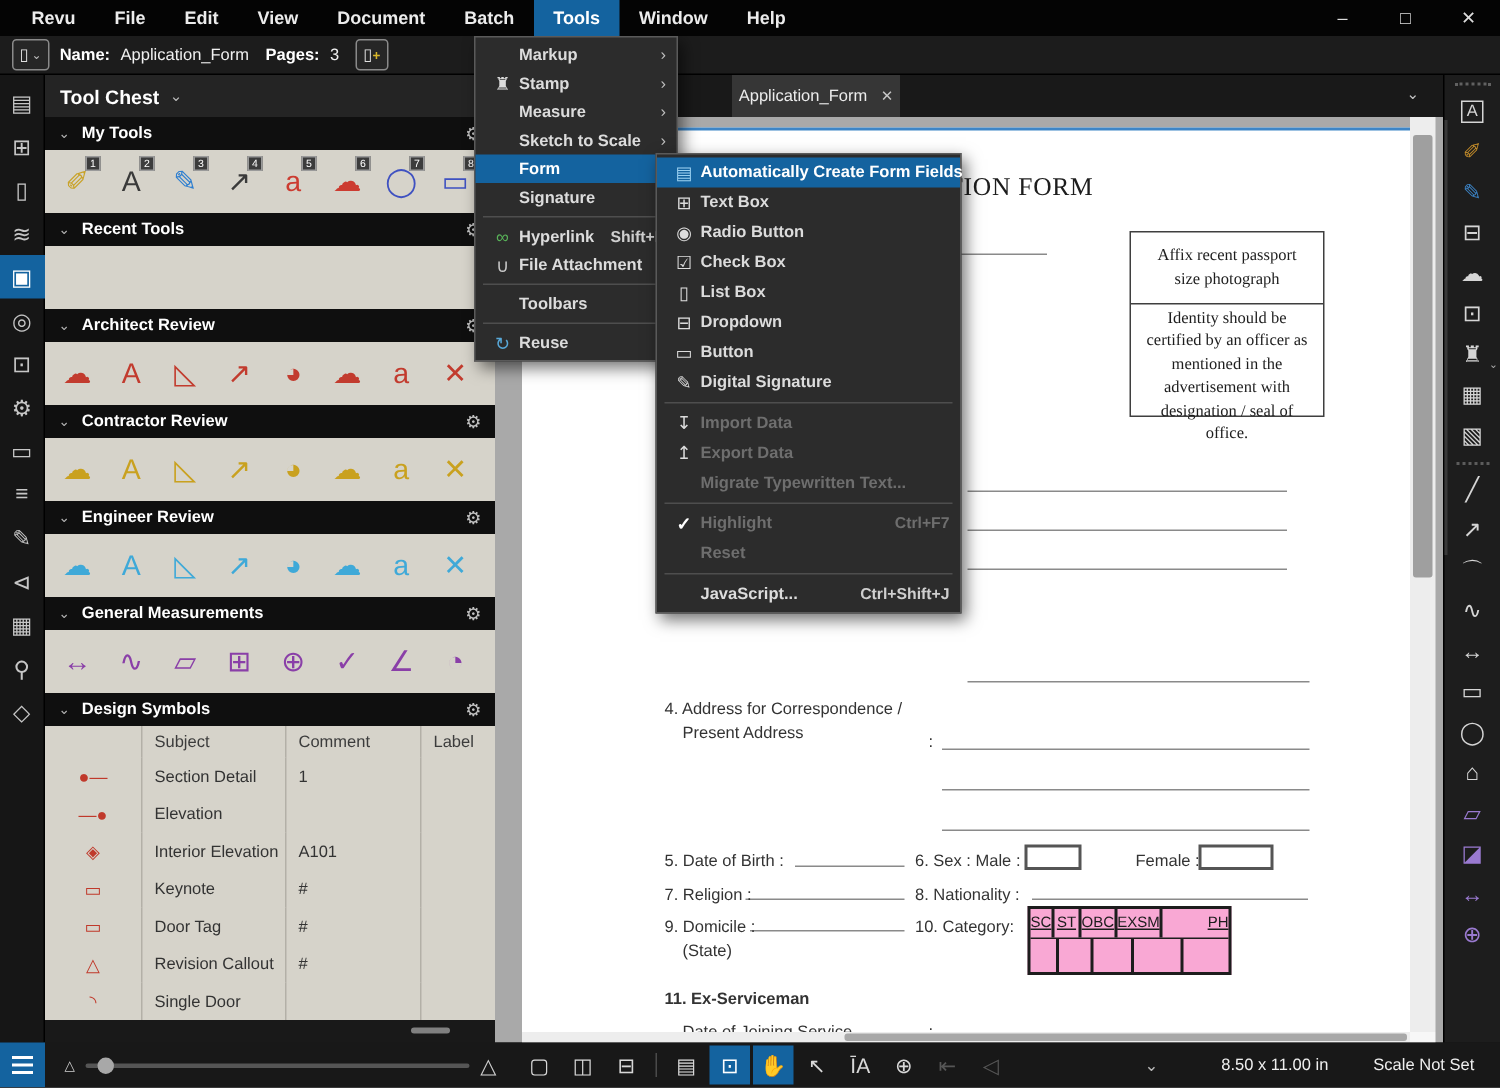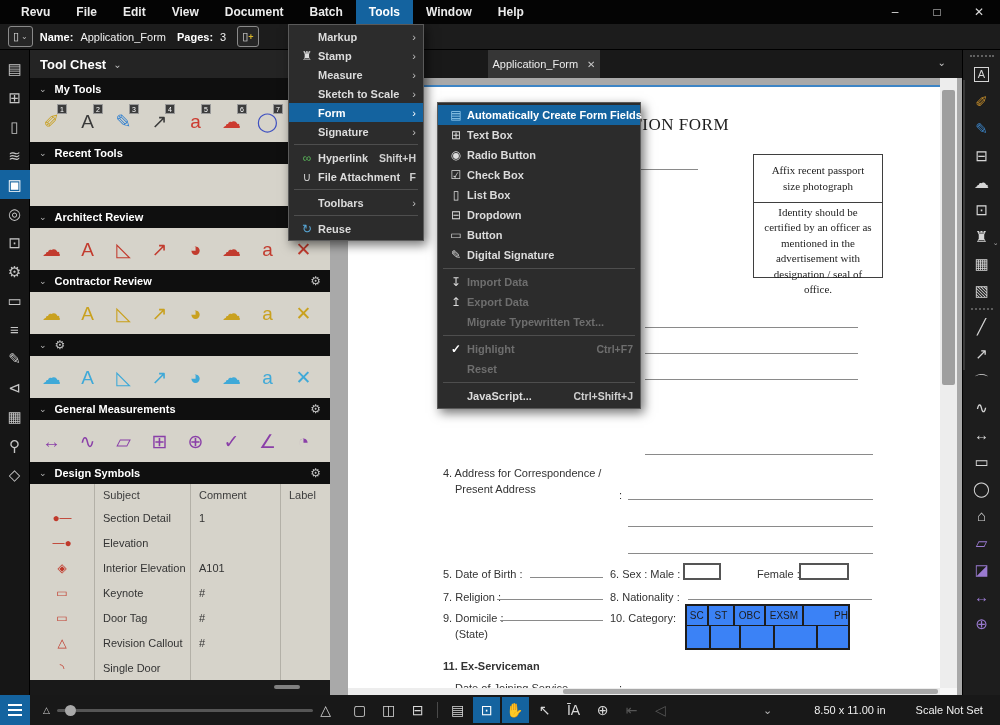--- a/index.html
+++ b/index.html
@@ -68,22 +68,22 @@
   
   .pg-heading{position:absolute;left:0;top:28px;width:100%;text-align:center;font-family:"Liberation Serif",serif;
               font-size:17px;letter-spacing:.5px;color:#1d1d1d;}
   .photo-box{position:absolute;left:405px;top:67px;width:130px;height:124px;border:1px solid #3f3f3f;
              font-family:"Liberation Serif",serif;font-size:11px;text-align:center;color:#1d1d1d;display:flex;flex-direction:column;box-sizing:border-box;}
   .pb1{height:43px;flex:none;border-bottom:1px solid #3f3f3f;display:flex;align-items:center;justify-content:center;padding:2px 12px;line-height:1.4;}
   .pb2{flex:1;display:flex;align-items:center;justify-content:center;padding:2px 7px;line-height:1.4;}
   .fld{position:absolute;font-size:11px;color:#333;white-space:nowrap;}
   .u{position:absolute;height:1px;background:#8a8a8a;}
   .sex-box{position:absolute;border:2px solid #555;box-sizing:border-box;width:38px;height:17px;background:#fff;}
-  .cat-table{position:absolute;left:337px;top:517px;width:165px;height:46px;border:2px solid #1d1d1d;box-sizing:border-box;
-             display:flex;flex-direction:column;font-size:10px;color:#1d1d1d;background:#3b82f6;}
+  .cat-table{position:absolute;left:337px;top:517px;width:136px;height:46px;border:2px solid #1d1d1d;box-sizing:border-box;
+             display:flex;flex-direction:column;font-size:10px;color:#1d1d1d;background:#f9a8d4;text-decoration:underline;}
   .cat-hrow{display:flex;height:19px;border-bottom:1px solid #1d1d1d;}
   .cat-brow{display:flex;flex:1;}
   .cat-hrow span,.cat-brow div{border-right:2px solid #1d1d1d;display:flex;align-items:center;justify-content:center;box-sizing:border-box;}
   .cat-hrow span:nth-child(1),.cat-brow div:nth-child(1){width:24px;}
   .cat-hrow span:nth-child(2),.cat-brow div:nth-child(2){width:30px;}
   .cat-hrow span:nth-child(3),.cat-brow div:nth-child(3){width:34px;}
   .cat-hrow span:nth-child(4),.cat-brow div:nth-child(4){width:43px;}
   .cat-hrow span:nth-child(5),.cat-brow div:nth-child(5){flex:1;border-right:none;padding-left:30px;}
   
   .right-rail{position:absolute;left:962px;top:50px;width:38px;height:645px;background:#1d1d1d;display:flex;flex-direction:column;
@@ -110,21 +110,21 @@
   .sb-btn span{pointer-events:none;}
   .sb-btn.active{background:#14639f;color:#fff;}
   .sb-btn.disabled{color:#565656;}
   .sb-btn.divider{width:1px;height:16px;background:#4a4a4a;margin:0 5px;}
   .sb-chev{margin-left:88px;color:#b8b8b8;font-size:11px;}
   .sb-text{font-size:11px;color:#efefef;}
   .sb-size{margin-left:42px;} .sb-scale{margin-left:30px;}
   
   .menu{position:absolute;background:#2c2c2c;border:1px solid #5a5a5a;box-shadow:3px 4px 10px rgba(0,0,0,.55);
         padding:2px 0;z-index:60;box-sizing:border-box;}
-  .tools-menu{left:288px;top:24px;width:136px;}
+  .tools-menu{left:316px;top:24px;width:136px;}
   .form-menu{left:437px;top:102px;width:204px;}
   .mi{display:flex;align-items:center;padding:0 7px;font-size:11px;color:#dcdcdc;}
   .tools-menu .mi{height:19px;} .form-menu .mi{height:20px;}
   .mic{width:22px;flex:none;text-align:center;font-size:12px;}
   .mil{flex:1;white-space:nowrap;font-weight:700;}
   .mis{margin-left:8px;font-size:10.5px;font-weight:700;color:#cfcfcf;}
   .mis:empty,.mia:empty{display:none;}
   .mia{width:10px;flex:none;text-align:right;color:#c0c0c0;}
   .mi.active{background:#14639f;color:#fff;}
   .mi.active .mia,.mi.active .mic{color:#fff;}
@@ -362,20 +362,21 @@
         <span class="tool">
           <span class="tg">a</span>
         </span>
         <span class="tool">
           <span class="tg">✕</span>
         </span>
       </div>
 
     <div class="sec-hdr">
       <span class="chev">⌄</span>
+      <span class="sec-name">Engineer Review</span>
       <span class="gear">⚙</span>
     </div>
     <div class="tool-row row-cyan">
 
     <span class="tool">
           <span class="tg">☁</span>
         </span>
         <span class="tool">
           <span class="tg">A</span>
         </span>

